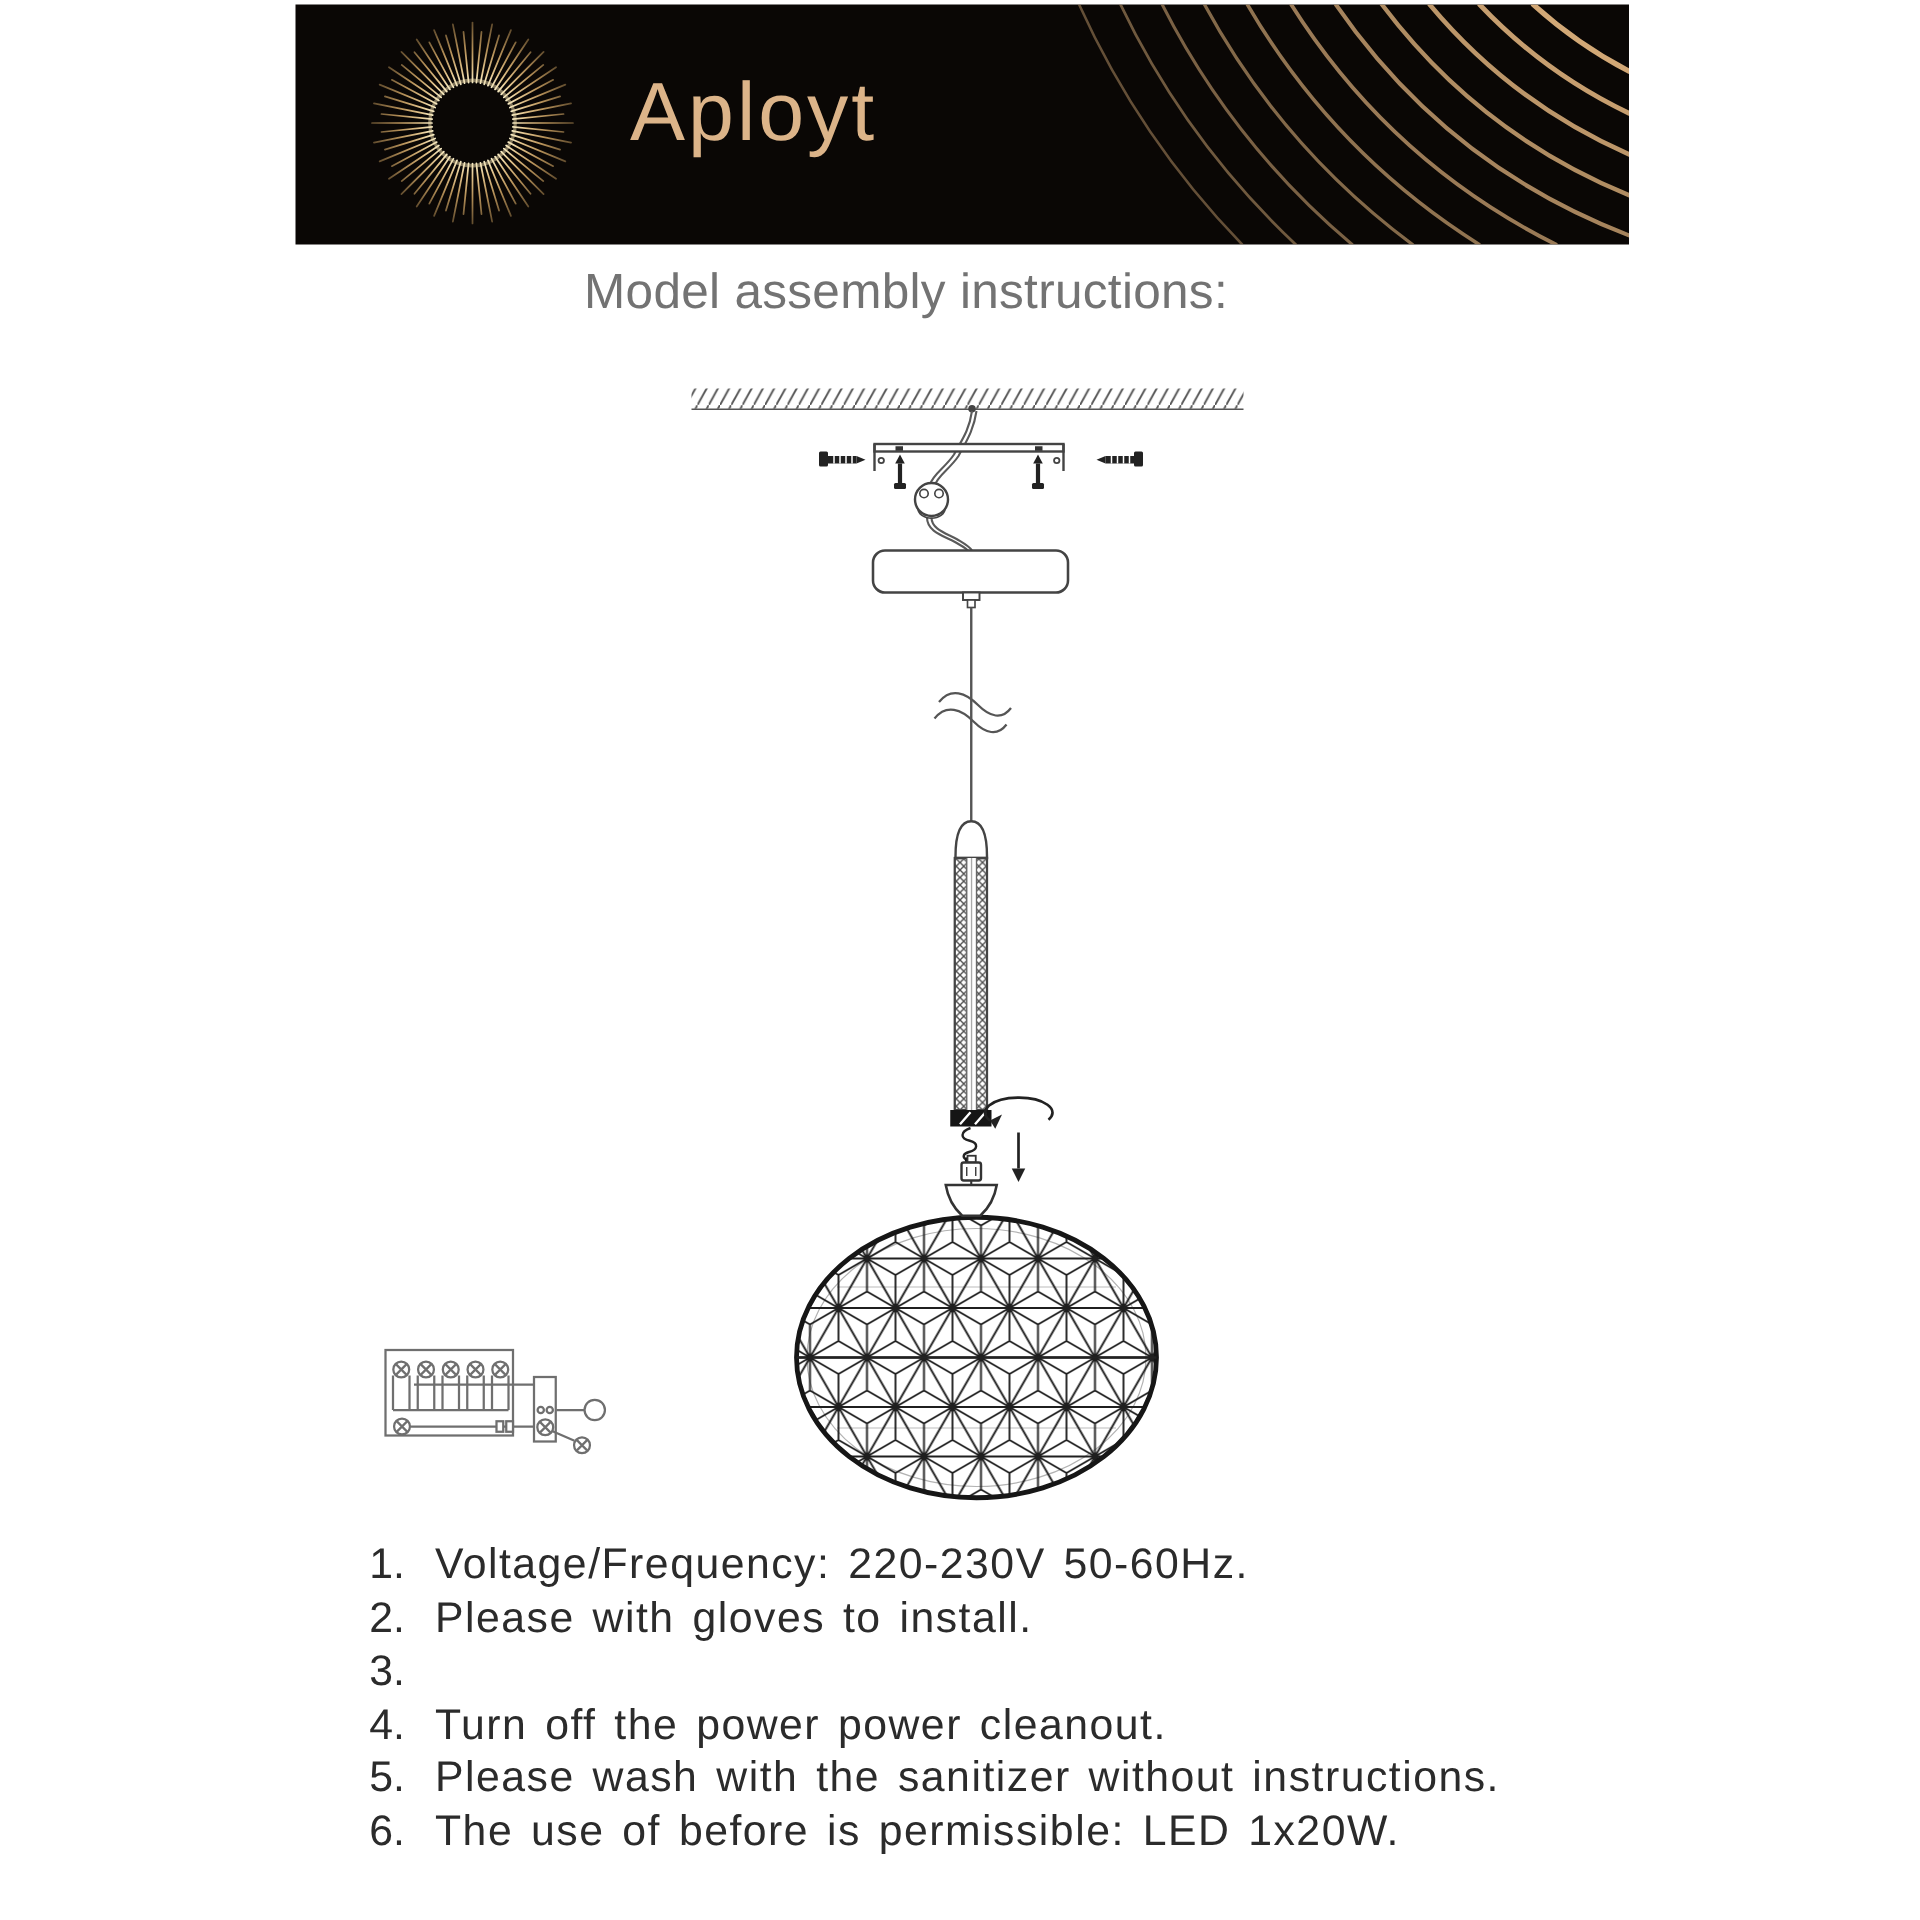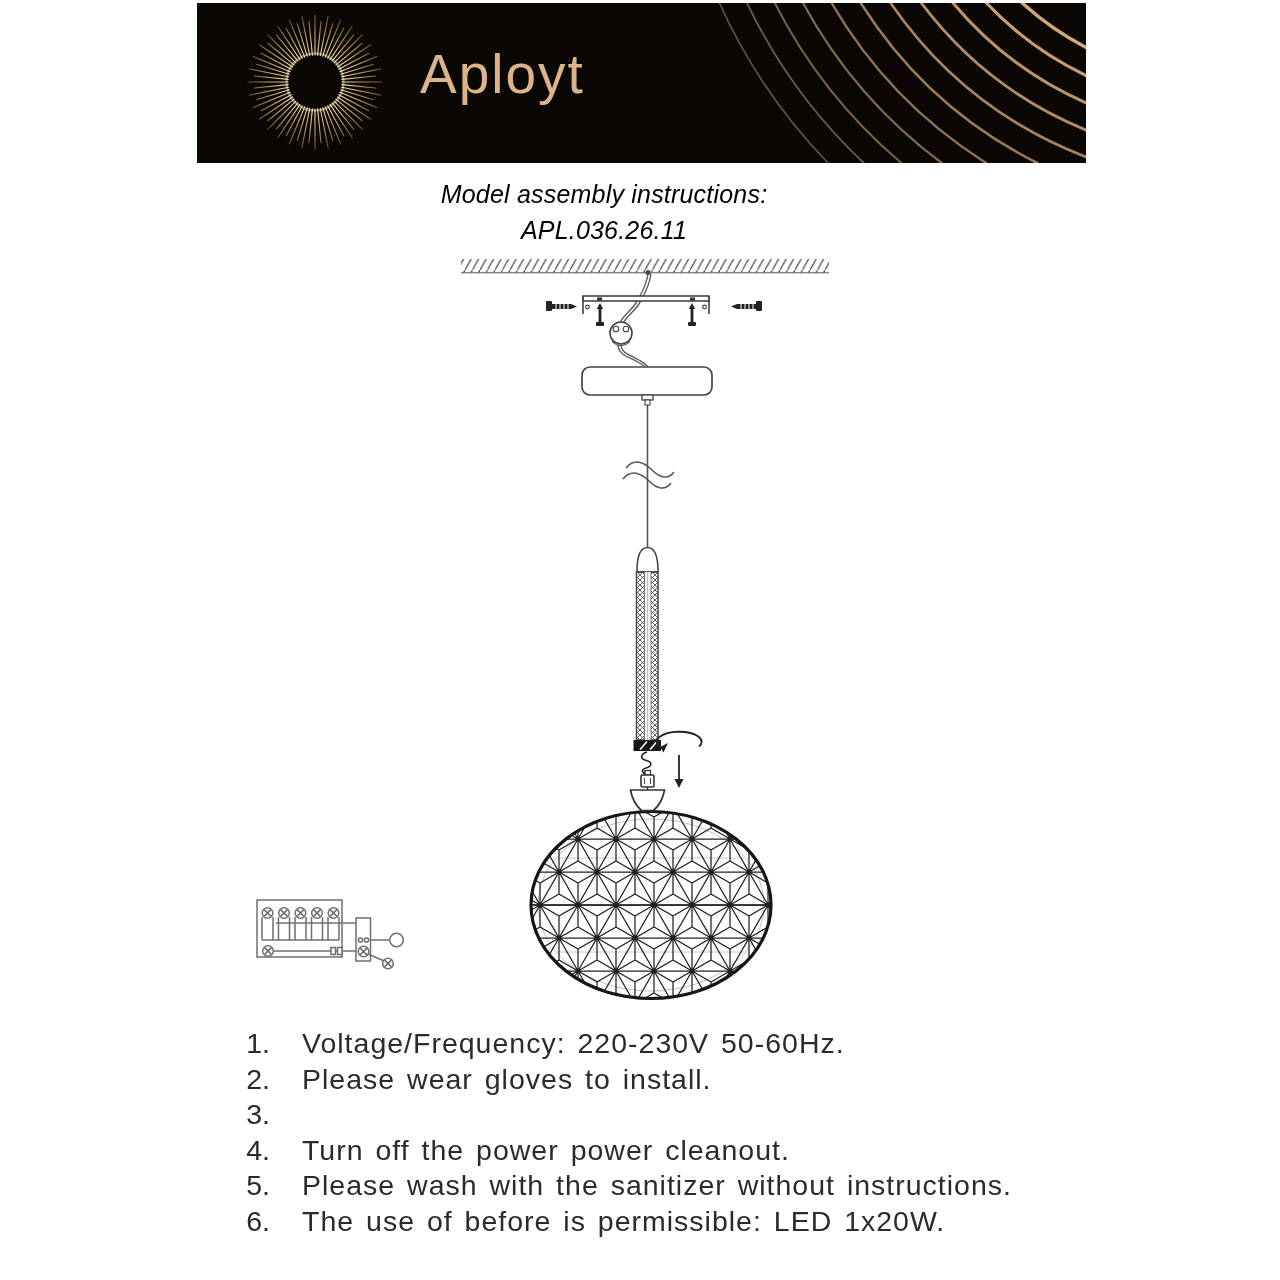--- a/index.html
+++ b/index.html
@@ -6,33 +6,33 @@
   body{width:1280px;height:1280px;position:relative;overflow:hidden;
        font-family:"Liberation Sans", sans-serif;color:#2b2b2b;}
 
   .banner{position:absolute;left:197px;top:3px;width:889px;height:160px;
           background:#0a0705;overflow:hidden;}
   .banner svg{position:absolute;left:0;top:0;}
   .brand{position:absolute;left:223px;top:44px;font-size:55px;font-weight:400;
          color:#dcb489;letter-spacing:2px;line-height:1;}
 
   .title-block{position:absolute;left:304px;top:176px;width:600px;
-               text-align:center;font-size:25px;line-height:36px;color:#000000;
-               letter-spacing:.2px;font-style:italic;}
+               text-align:center;font-size:33px;line-height:36px;color:#737373;
+               letter-spacing:.2px;}
 
   .diagram-svg{position:absolute;left:455px;top:255px;}
   .wiring-svg{position:absolute;left:248px;top:893px;}
 
   .instructions{position:absolute;left:240px;top:1026px;width:850px;
                 font-size:28.5px;line-height:35.5px;color:#2b2b2b;
                 letter-spacing:1px;word-spacing:3px;}
   .instructions .row{display:flex;}
   .instructions .num{display:inline-block;width:30px;text-align:right;
                      flex:0 0 30px;letter-spacing:0;}
-  .instructions .txt{margin-left:32px;}
+  .instructions .txt{margin-left:20px;}
 </style>
 </head>
 <body>
 
 <div class="banner">
   <svg width="889" height="160" viewBox="0 0 889 160">
     <defs>
       <radialGradient id="sunGrad" gradientUnits="userSpaceOnUse" cx="118" cy="79" r="68">
         <stop offset="0.40" stop-color="#f8ecc6"></stop>
         <stop offset="0.52" stop-color="#e2c48d"></stop>
@@ -119,21 +119,20 @@
         <line x1="144.5" y1="73.7" x2="183.7" y2="65.9" stroke="url(#sunGrad)" stroke-width="1.15" stroke-linecap="round"></line>
         <line x1="144.9" y1="76.4" x2="178.7" y2="73.0" stroke="url(#sunGrad)" stroke-width="1.15" stroke-linecap="round"></line>
       </g>
     <circle cx="118" cy="79" r="28.5" fill="none" stroke="#f0ddae" stroke-width="2.2" opacity="0.5"></circle>
   </svg>
   <span class="brand">Aployt</span>
 </div>
 
 <div class="title-block">
   <div>Model assembly instructions:</div>
-  <div>APL.036.26.11</div>
 </div>
 
 <svg class="diagram-svg" width="385" height="760" viewBox="455 255 385 760">
   <defs>
     <pattern id="hatch" width="7.5" height="13.5" patternUnits="userSpaceOnUse">
       <path d="M0,13.5 L7.5,0" stroke="#555" stroke-width="1.3" fill="none"></path>
     </pattern>
     <pattern id="knurl" width="5" height="5" patternUnits="userSpaceOnUse">
       <path d="M0,0 L5,5 M5,0 L0,5" stroke="#4d4d4d" stroke-width="0.9" fill="none"></path>
     </pattern>
@@ -283,21 +282,21 @@
   </g>
 </svg>
 
 <div class="instructions">
   <div class="row">
     <span class="num">1.</span>
     <span class="txt">Voltage/Frequency: 220-230V 50-60Hz.</span>
   </div>
   <div class="row">
     <span class="num">2.</span>
-    <span class="txt">Please wear gloves to install.</span>
+    <span class="txt">Please with gloves to install.</span>
   </div>
   <div class="row">
     <span class="num">3.</span>
   </div>
   <div class="row">
     <span class="num">4.</span>
     <span class="txt">Turn off the power power cleanout.</span>
   </div>
   <div class="row">
     <span class="num">5.</span>

